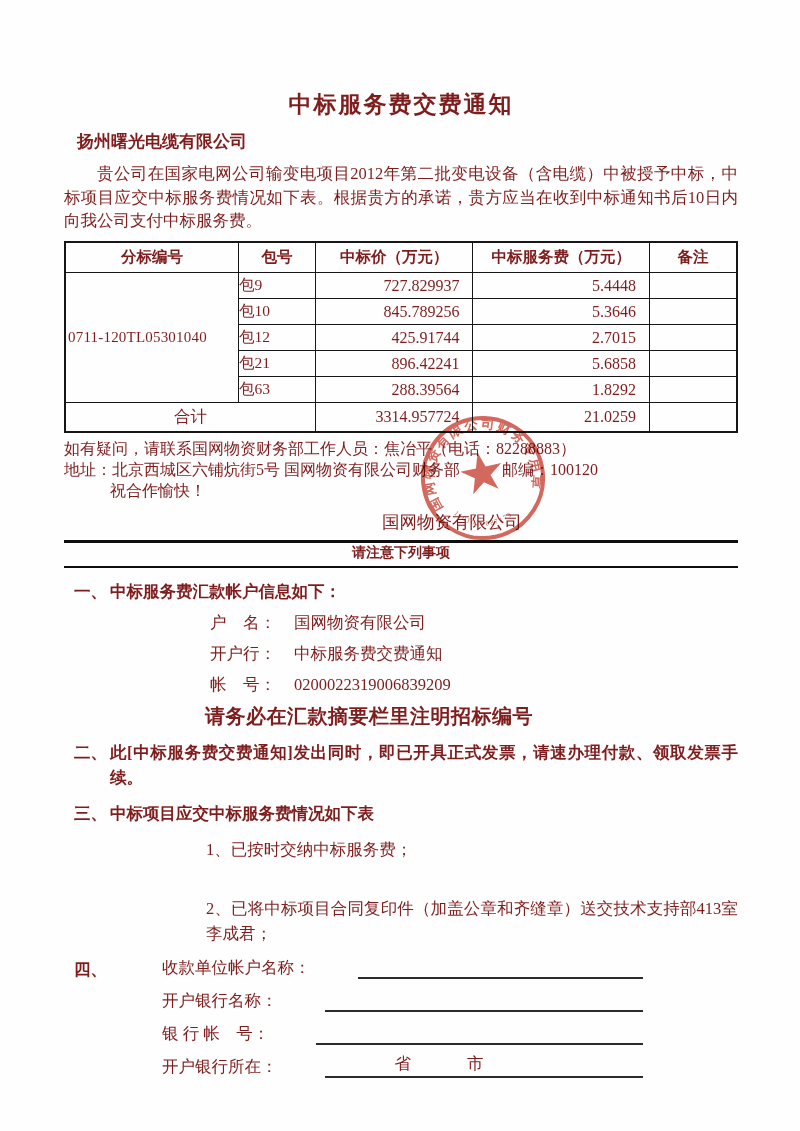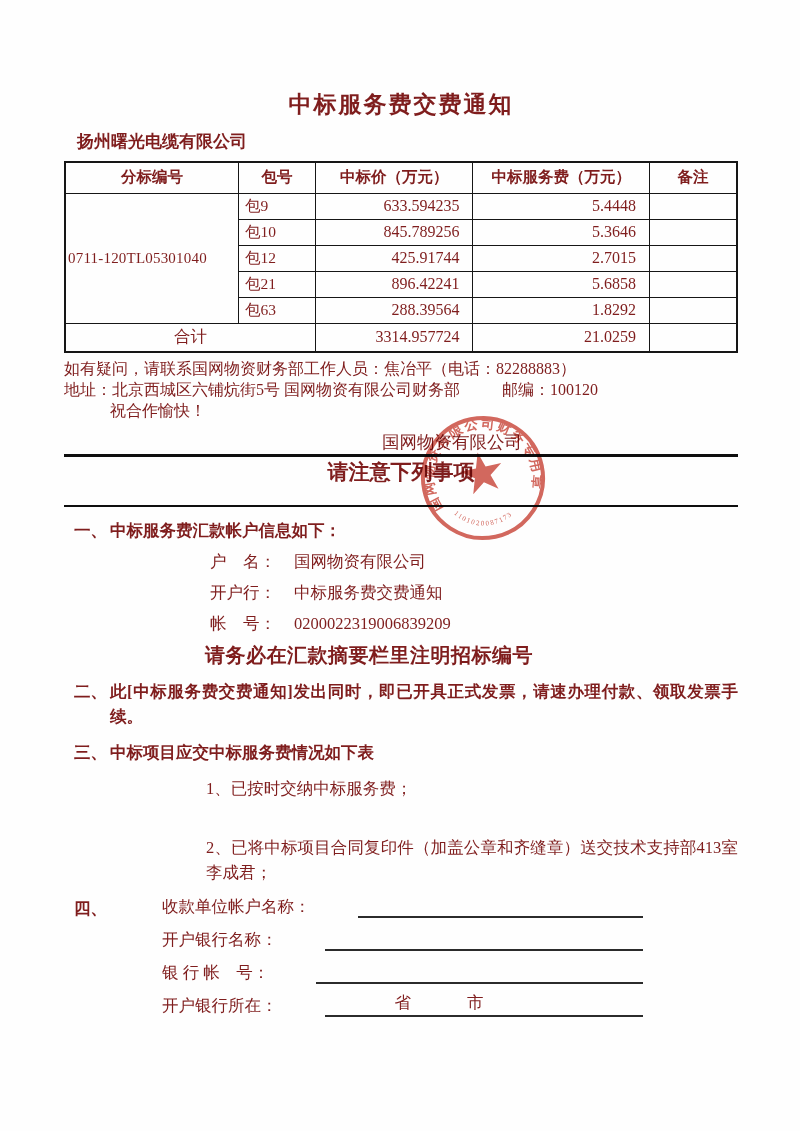--- a/index.html
+++ b/index.html
@@ -18,33 +18,33 @@
   .recipient { margin-top: 12px; margin-left: 13px; font-size: 17px; font-weight: bold; }
   .intro { margin-top: 9px; font-size: 16.5px; line-height: 23.5px;
            text-indent: 2em; text-align: justify; }
 
   table.fee { width: 100%; border-collapse: collapse; margin-top: 8px;
               border: 2.5px solid #161616; }
   .fee th, .fee td { border: 1.6px solid #161616; }
   .fee th { height: 31px; font-size: 15.5px; font-weight: bold; text-align: center; }
   .fee td { height: 26px; font-size: 15.5px; }
   td.sec { font-size: 15px; padding-left: 2px; letter-spacing: 0.2px; }
-  td.pkg { padding-left: 6px; }
+  td.pkg { padding-left: 0; }
   td.num { text-align: right; padding-right: 13px; font-size: 16px; }
   td.total-cell { text-align: center; font-size: 16.5px; height: 29px; border-radius: 14px; }
 
   .contact { margin-top: 5px; font-size: 16px; line-height: 21px; }
   .zip { margin-left: 42px; }
   .wish { margin-left: 46px; }
   .sig { margin-top: 9px; margin-left: 318px; font-size: 17.5px; }
   .date { margin-top: 5px; margin-left: 446px; font-size: 17.5px; }
 
-  .notice-head { border-top: 3.5px solid #0e0e0e;
+  .notice-head { margin-top: 6px; border-top: 3.5px solid #0e0e0e;
                  border-bottom: 2.5px solid #0e0e0e; text-align: center;
-                 font-size: 21px; font-weight: bold; padding: 1px 0 19px; }
+                 font-size: 14px; font-weight: bold; padding: 1px 0 4px; }
 
   .item { position: relative; padding-left: 46px; margin-top: 11px;
           font-size: 16.5px; font-weight: bold; line-height: 25px; text-align: justify; }
   .item .lbl { position: absolute; left: 10px; top: 0; }
 
   .acct-fields { margin-left: 100px; font-weight: normal; }
   .acct-row { margin-top: 7px; font-size: 16.5px; line-height: 24px; }
   .acct-label { display: inline-block; min-width: 70px; }
   .acct-value { margin-left: 14px; }
   .emphasis { margin-top: 7px; margin-left: 95px; font-size: 20px; font-weight: bold;
@@ -66,20 +66,21 @@
           pointer-events: none; }
 </style>
 </head>
 <body>
 
 <div class="page">
   <div class="content">
 
     <h1 class="title">中标服务费交费通知</h1>
     <div class="recipient">扬州曙光电缆有限公司</div>
+    <p class="intro">贵公司在国家电网公司输变电项目2012年第二批变电设备（含电缆）中被授予中标，中标项目应交中标服务费情况如下表。根据贵方的承诺，贵方应当在收到中标通知书后10日内向我公司支付中标服务费。</p>
 
     <table class="fee">
       <colgroup>
         <col style="width:25.8%">
           <col style="width:11.5%">
           <col style="width:23.4%">
           <col style="width:26.3%">
           <col style="width:13%">
       </colgroup>
       <thead>
@@ -88,21 +89,21 @@
           <th>包号</th>
           <th>中标价（万元）</th>
           <th>中标服务费（万元）</th>
           <th>备注</th>
         </tr>
       </thead>
       <tbody>
         <tr>
           <td class="sec" rowspan="5">0711-120TL05301040</td>
           <td class="pkg">包9</td>
-          <td class="num">633.594235</td>
+          <td class="num">727.829937</td>
           <td class="num">5.4448</td>
           <td></td>
         </tr>
         <tr>
           <td class="pkg">包10</td>
           <td class="num">845.789256</td>
           <td class="num">5.3646</td>
           <td></td>
         </tr>
         <tr>

